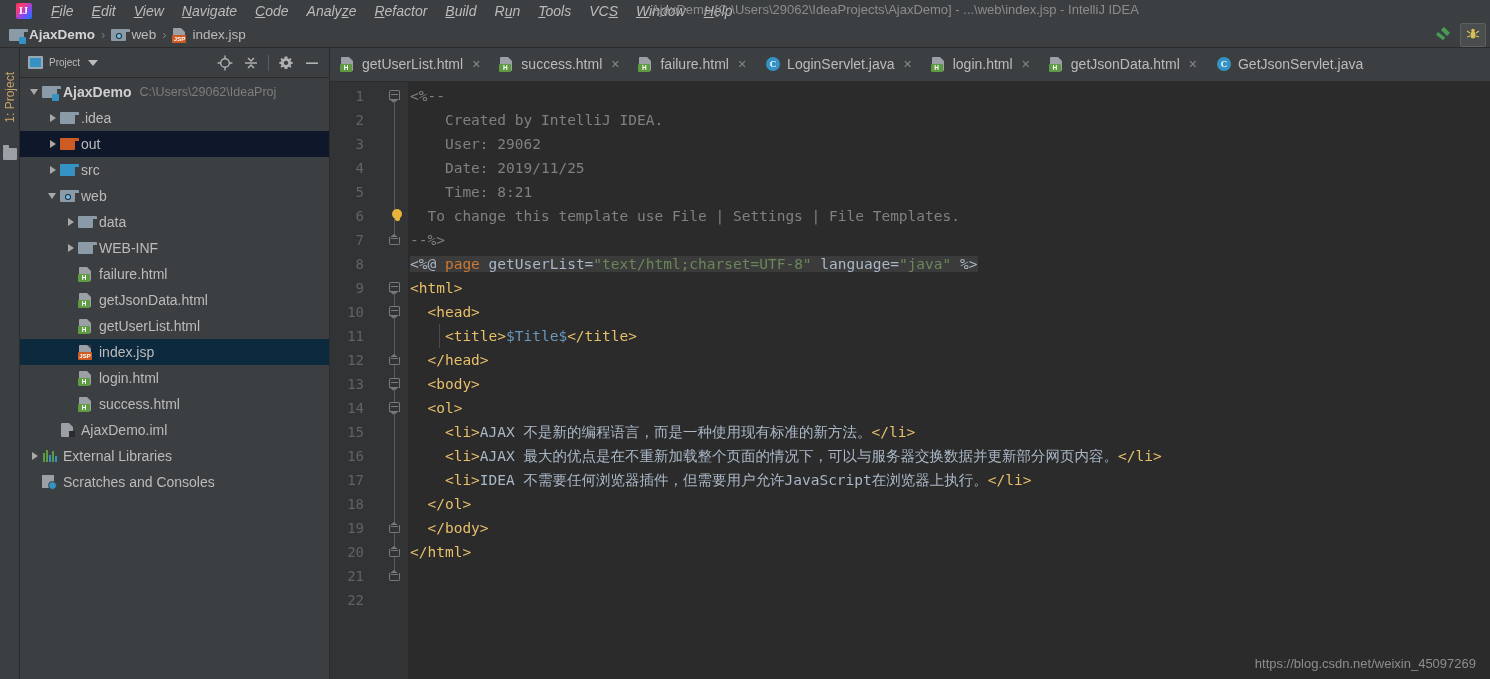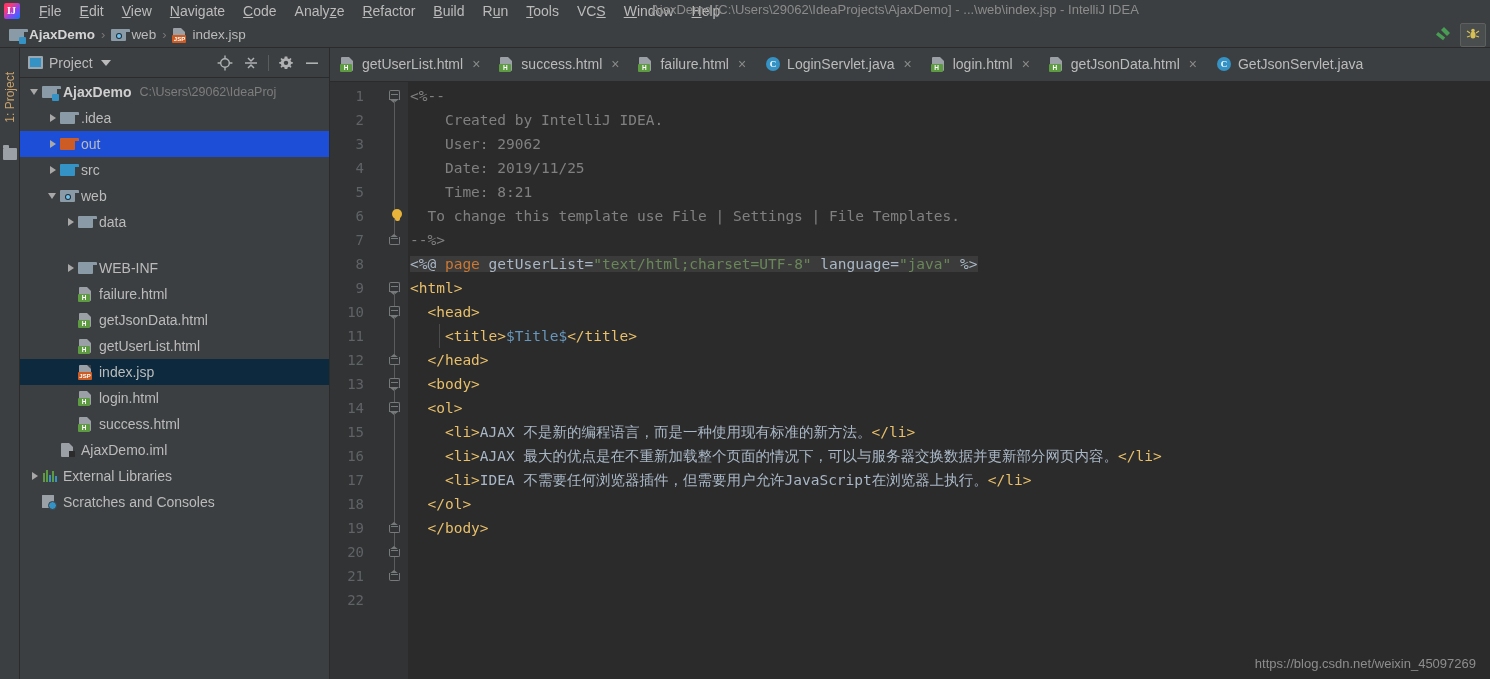--- a/index.html
+++ b/index.html
@@ -19,21 +19,21 @@
   
   .menubar {
     height: 22px;
     background: #3c3f41;
     display: flex; align-items: center;
     flex: 0 0 22px;
     position: relative;
   }
   .ij-logo {
     width: 20px; height: 18px;
-    margin-left: 2px; margin-right: 8px;
+    margin-left: 14px; margin-right: 8px;
     position: relative;
     flex: 0 0 auto;
   }
   .ij-logo .sq {
     position: absolute; left: 2px; top: 1px;
     width: 16px; height: 16px;
     background: linear-gradient(135deg, #fe315d 0%, #f93a7a 28%, #8647f7 62%, #087cfa 100%);
     border-radius: 2px;
   }
   .ij-logo .glyph {
@@ -146,21 +146,21 @@
   }
   .panel-header {
     height: 30px;
     flex: 0 0 30px;
     display: flex; align-items: center;
     padding: 0 6px 0 8px;
     border-bottom: 1px solid #2b2b2b;
     gap: 6px;
   }
   .panel-title {
-    font-size: 14px; color: #bbbbbb;
+    font-size: 10px; color: #bbbbbb;
     display: flex; align-items: center; gap: 6px;
     cursor: default;
   }
   .panel-icon {
     width: 15px; height: 13px;
     border: 2px solid #9aa7b0;
     background: #3592c4;
     border-radius: 1px;
     display: inline-block;
   }
@@ -189,21 +189,21 @@
   .row {
     height: 26px;
     display: flex; align-items: center;
     font-size: 14px;
     color: #bbbbbb;
     white-space: nowrap;
     cursor: default;
     padding-right: 4px;
   }
   .row.selected { background: #0d293e; }
-  .row.marked { background: #1d4ed8; }
+  .row.marked { background: #0f172a; }
   .arrow {
     width: 14px; height: 14px;
     flex: 0 0 14px;
     position: relative;
   }
   .arrow.right::before {
     content: ""; position: absolute; left: 4px; top: 3px;
     border-left: 6px solid #a8a8a8;
     border-top: 4.5px solid transparent;
     border-bottom: 4.5px solid transparent;
@@ -434,21 +434,21 @@
 </head>
 <body>
 
 <div id="app">
 
   <div class="menubar">
     <div class="ij-logo">
       <div class="sq"></div>
         <div class="glyph">IJ</div>
     </div>
-    <div id="menu-items" style="display:flex;">
+    <div id="menu-items" style="display:flex;font-style:italic;">
         <div class="menu-item"><span class="u">F</span>ile</div>
         <div class="menu-item"><span class="u">E</span>dit</div>
         <div class="menu-item"><span class="u">V</span>iew</div>
         <div class="menu-item"><span class="u">N</span>avigate</div>
         <div class="menu-item"><span class="u">C</span>ode</div>
         <div class="menu-item">Analy<span class="u">z</span>e</div>
         <div class="menu-item"><span class="u">R</span>efactor</div>
         <div class="menu-item"><span class="u">B</span>uild</div>
         <div class="menu-item">R<span class="u">u</span>n</div>
         <div class="menu-item"><span class="u">T</span>ools</div>
@@ -572,21 +572,21 @@
             <span class="ic"><span class="ic-folder"><span class="tab"></span><span class="body"></span><span class="dot">
                   <i></i>
                 </span></span></span>
             <span class="label">web</span>
           </div>
           <div class="row" style="padding-left: 44px;">
             <span class="arrow right"></span>
             <span class="ic"><span class="ic-folder"><span class="tab"></span><span class="body"></span></span></span>
             <span class="label">data</span>
           </div>
-          <div class="row" style="padding-left: 44px; margin-top: 20px;">
+          <div class="row" style="padding-left: 44px;">
             <span class="arrow right"></span>
             <span class="ic"><span class="ic-folder"><span class="tab"></span><span class="body"></span></span></span>
             <span class="label">WEB-INF</span>
           </div>
           <div class="row" style="padding-left: 44px;">
             <span class="arrow"></span>
             <span class="ic">
               <span class="ic-file"></span>
               <span class="ic-tag h">H</span>
             </span>
@@ -806,20 +806,21 @@
             <div class="cline"><span class="tag">  &lt;head&gt;</span></div>
             <div class="cline"><span class="tag">    &lt;title&gt;</span><span class="var">$Title$</span><span class="tag">&lt;/title&gt;</span></div>
             <div class="cline"><span class="tag">  &lt;/head&gt;</span></div>
             <div class="cline"><span class="tag">  &lt;body&gt;</span></div>
             <div class="cline"><span class="tag">  &lt;ol&gt;</span></div>
             <div class="cline"><span class="tag">    &lt;li&gt;</span><span class="txt">AJAX 不是新的编程语言，而是一种使用现有标准的新方法。</span><span class="tag">&lt;/li&gt;</span></div>
             <div class="cline"><span class="tag">    &lt;li&gt;</span><span class="txt">AJAX 最大的优点是在不重新加载整个页面的情况下，可以与服务器交换数据并更新部分网页内容。</span><span class="tag">&lt;/li&gt;</span></div>
             <div class="cline"><span class="tag">    &lt;li&gt;</span><span class="txt">IDEA 不需要任何浏览器插件，但需要用户允许JavaScript在浏览器上执行。</span><span class="tag">&lt;/li&gt;</span></div>
             <div class="cline"><span class="tag">  &lt;/ol&gt;</span></div>
             <div class="cline"><span class="tag">  &lt;/body&gt;</span></div>
+            <div class="cline"><span class="tag">&lt;/html&gt;</span></div>
             <div class="cline"><span class="txt"></span></div>
             <div class="ind-guide" style="left: 31px; top: 242px; height: 24px;"></div>
           </div>
         <div class="rightgutter"></div>
         <div class="watermark">https://blog.csdn.net/weixin_45097269</div>
       </div>
     </div>
   </div>
 </div>
 

